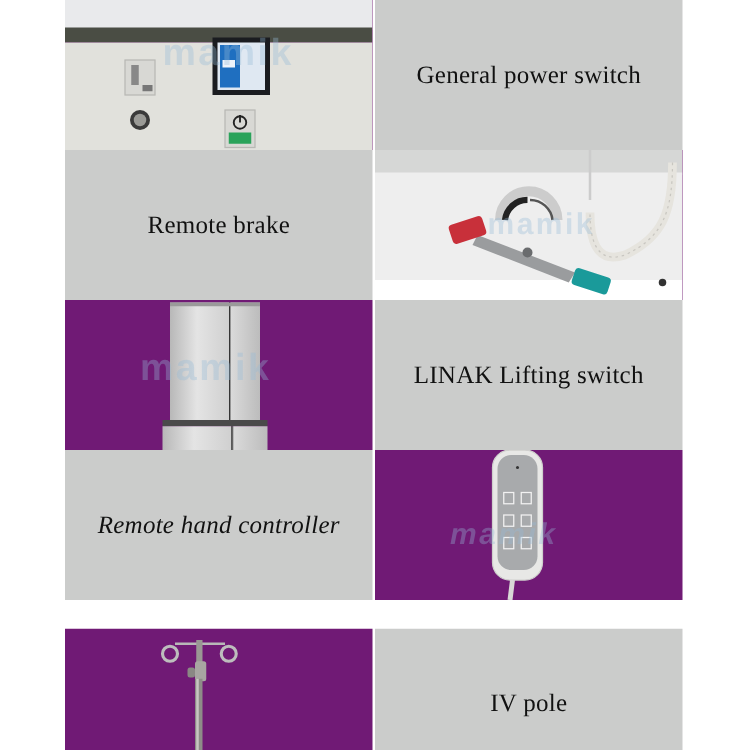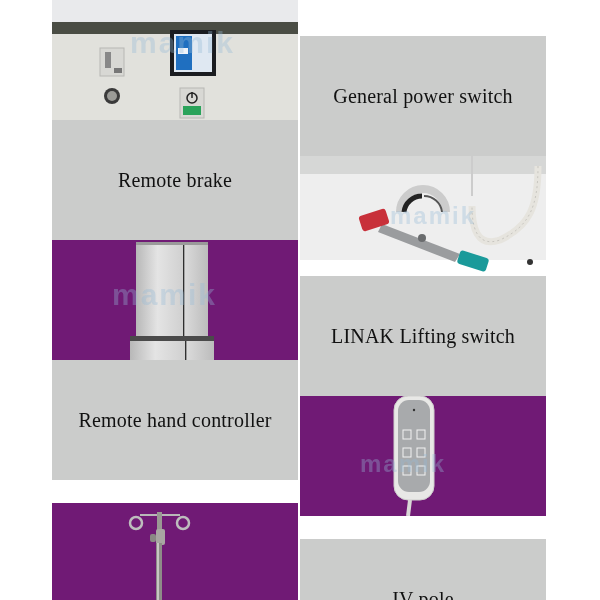--- a/index.html
+++ b/index.html
@@ -1,25 +1,25 @@
 <!DOCTYPE html>
 <html><head>
 <meta charset="utf-8">
 <style>
   * { box-sizing: border-box; margin: 0; padding: 0; }
   html, body { width: 600px; height: 600px; background: #ffffff; overflow: hidden; }
   body { position: relative; font-family: "Liberation Serif", "DejaVu Serif", serif; }
 
   .cell { position: absolute; overflow: hidden; }
   .col-l { left: 52px; width: 246px; }
-  .col-r { left: 300px; width: 246px; margin-top: 36px; }
+  .col-r { left: 300px; width: 246px; }
   .r0 { top: 0; height: 120px; }
   .r1 { top: 120px; height: 120px; }
   .r2 { top: 240px; height: 120px; }
-  .r3 { top: 360px; height: 120px; }
+  .r3 { top: 360px; height: 120px; font-style: italic; }
   .r4 { top: 503px; height: 120px; }
 
   .label-cell { background: #cbcccb; display: flex; align-items: center; justify-content: center; }
   .label-cell span { font-size: 20px; color: #111; letter-spacing: 0.2px; }
 
   .photo { background: #701a75; }
   .watermark {
     position: absolute; font-family: "Liberation Sans", sans-serif; font-weight: bold;
     font-size: 30px; color: rgba(150,185,215,0.35); letter-spacing: 2px;
   }

